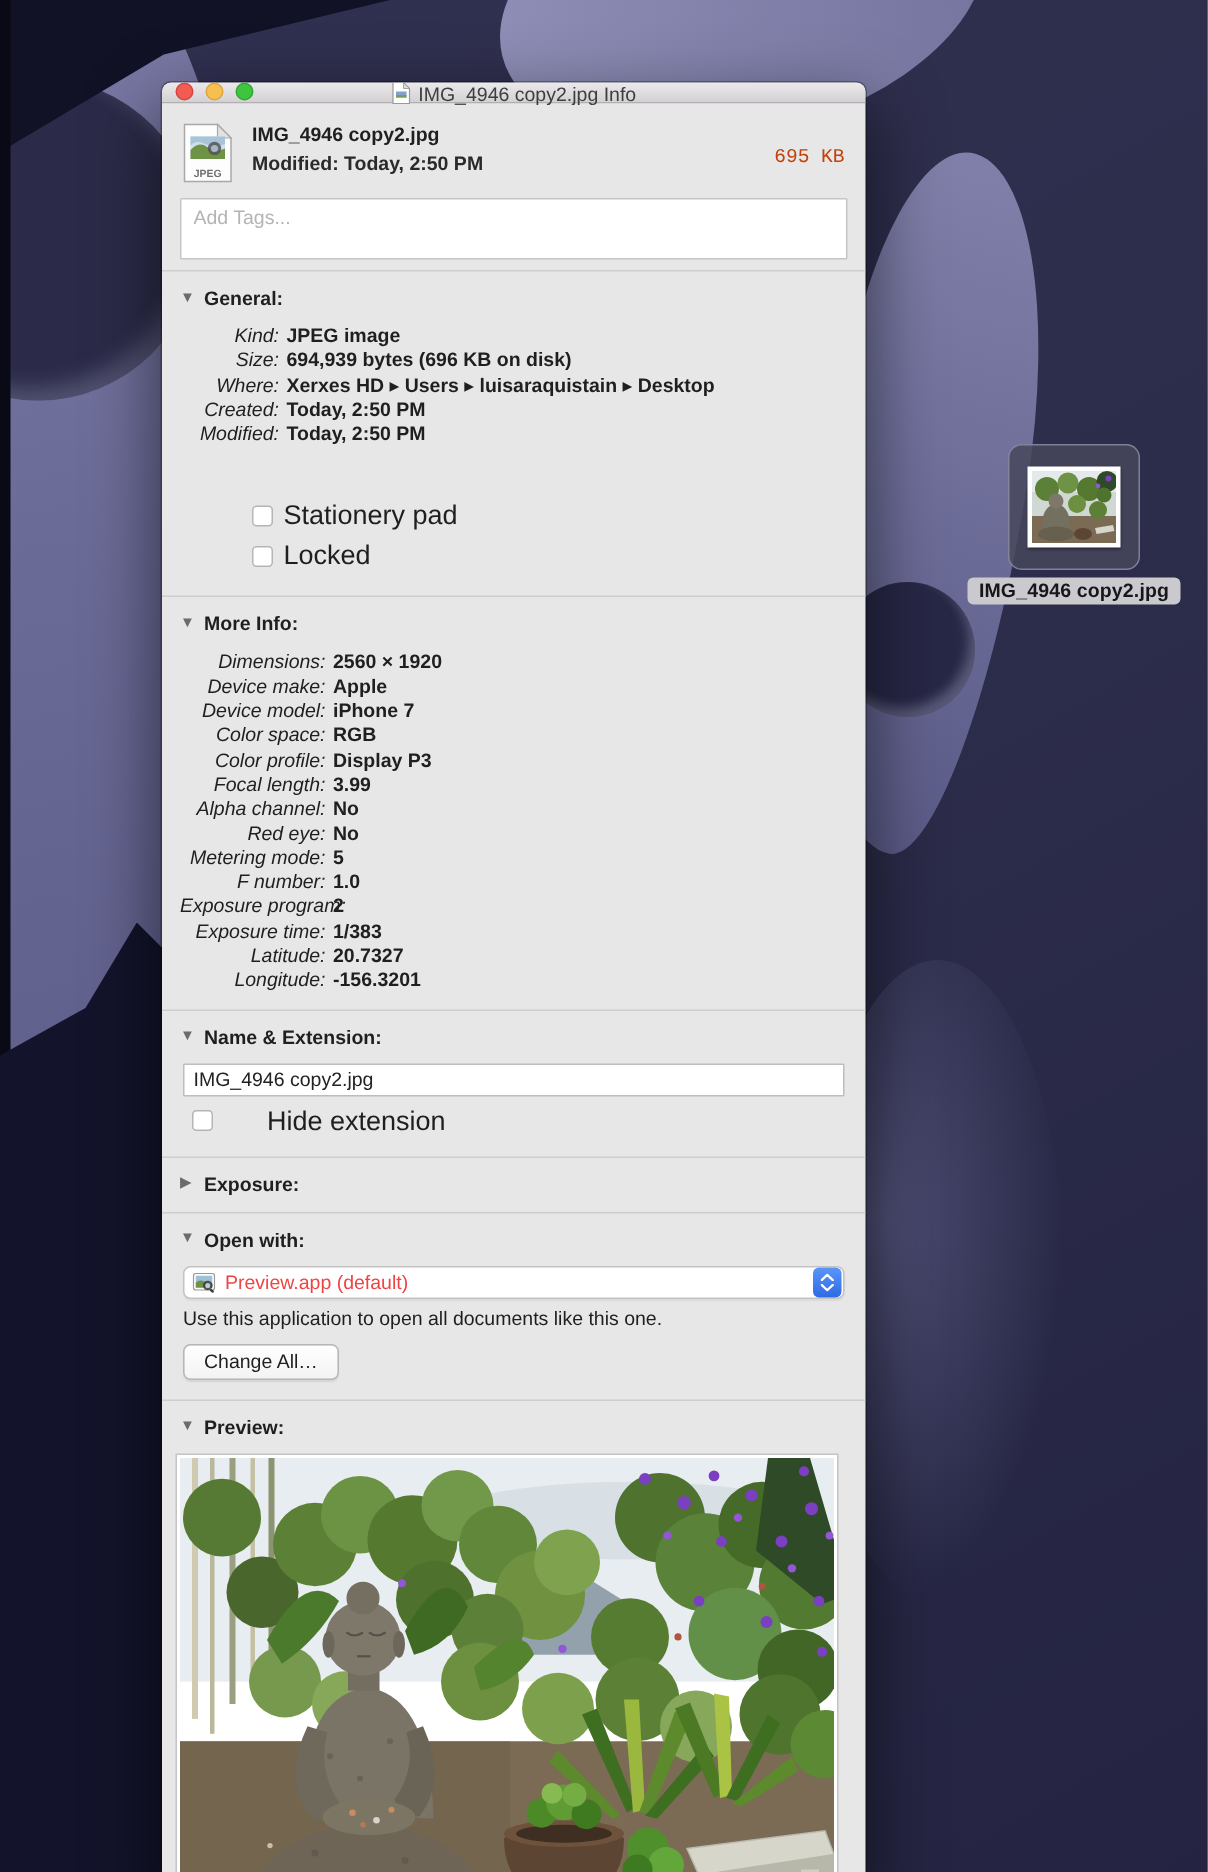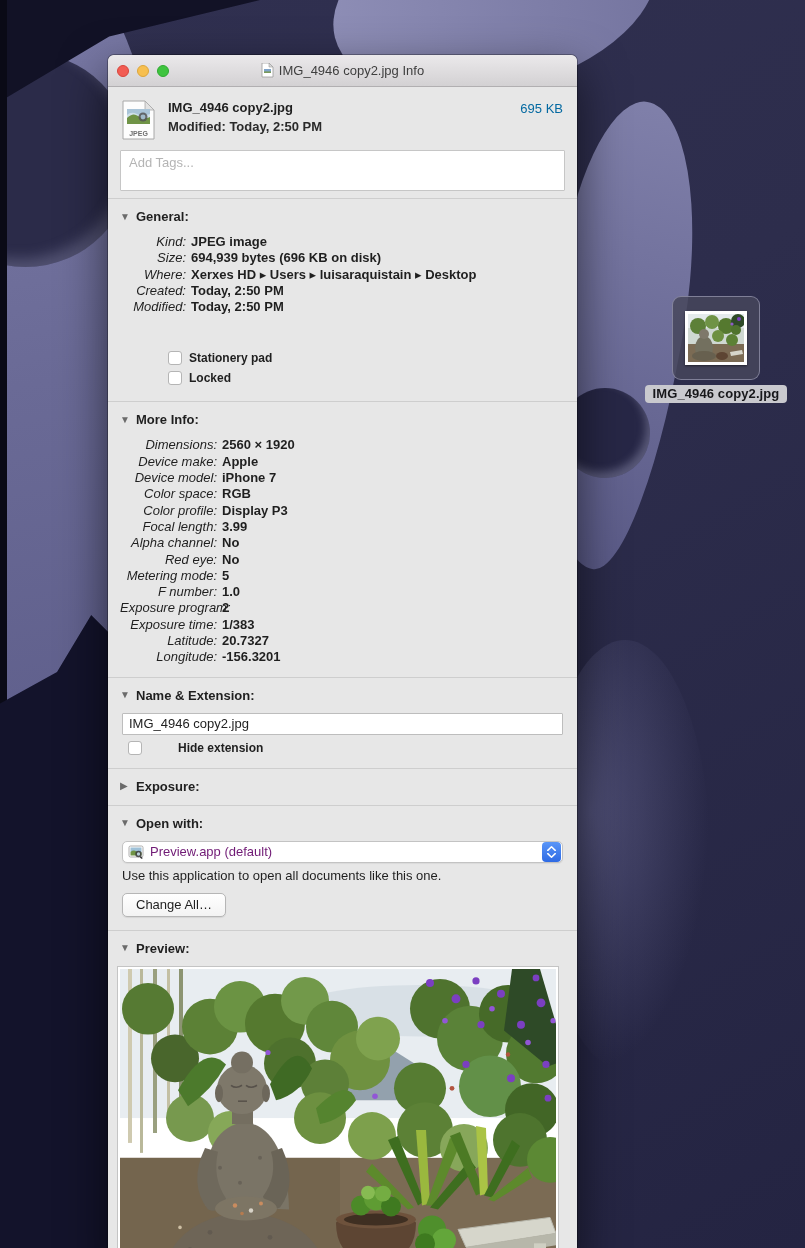--- a/index.html
+++ b/index.html
@@ -41,36 +41,36 @@
   .di-thumb { width:62px; height:54px; background:#fff; padding:3px; box-shadow:0 1px 2px rgba(0,0,0,.5); }
   .di-thumb svg { width:100%; height:100%; display:block; }
   .di-label { display:inline-block; margin-top:5px; padding:1px 8px 2px; border-radius:4px;
     background:#c9c9ce; color:#17171a; font-size:13px; font-weight:700; letter-spacing:.1px; }
 
   
   .window { position:absolute; left:108px; top:55px; width:469px; height:1210px;
     background:#e7e7e7; border-radius:6px 6px 0 0;
     box-shadow:0 18px 48px rgba(0,0,0,.6), 0 0 0 1px rgba(0,0,0,.28); overflow:hidden; }
 
-  .titlebar { height:32px; background:linear-gradient(#ebe9eb,#d3d1d3); border-bottom:1px solid #b1afb1;
-    border-radius:6px 6px 0 0; display:flex; align-items:center; padding:0 9px; position:relative; }
+  .titlebar { height:14px; background:linear-gradient(#ebe9eb,#d3d1d3); border-bottom:1px solid #b1afb1;
+    border-radius:6px 6px 0 0; display:flex; padding:0 9px; position:relative; }
   .traffic { display:flex; gap:8px; }
   .tl { width:12px; height:12px; border-radius:50%; cursor:pointer; }
   .tl-red { background:#f25c53; border:1px solid #d8453c; }
   .tl-yellow { background:#f7bf4f; border:1px solid #dda63b; }
   .tl-green { background:#3fc43f; border:1px solid #2faa31; }
   .title-wrap { position:absolute; left:0; right:0; display:flex; justify-content:center; align-items:center; gap:5px; }
   .title-text { font-size:13px; color:#3e3e3e; }
 
   .win-header { display:flex; align-items:flex-start; padding:13px 14px 10px; }
   .doc-icon { width:33px; height:40px; flex:none; margin-right:13px; }
   .hdr-texts { flex:1; }
   .hdr-name { font-size:13px; font-weight:700; color:#1f1f1f; }
   .hdr-mod { font-size:13px; color:#2a2a2a; margin-top:4px;font-weight:bold; }
-  .hdr-size { font-size:13px; color:#0369a1; margin-top:1px; }
+  .hdr-size { font-size:13px; color:#c2410c; margin-top:15px;font-family:Liberation Mono, monospace; }
 
   .tags-input { display:block; width:445px; margin:0 12px; height:41px; background:#fff;
     border:1px solid #c6c6c6; border-radius:1px; font-size:13px; color:#222;
     padding:6px 8px 22px; font-family:inherit; vertical-align:top; }
   .tags-input::placeholder { color:#b4b4b4; }
 
   .divider { height:1px; background:#cecece; margin:7px 0; }
 
   .section { padding:0 12px; }
   .sec-header { display:flex; align-items:center; gap:6px; padding:3px 0 4px; }
@@ -79,30 +79,30 @@
 
   .info-rows { padding:6px 0 4px; }
   .info-row { display:flex; line-height:16.3px; }
   .row-label { flex:none; width:66px; text-align:right; font-size:13px; color:#1f1f1f; white-space:nowrap;font-style:italic; }
   .row-value { font-size:13px; color:#1f1f1f; margin-left:5px; white-space:nowrap;font-weight:bold; }
   .info-rows.wide .row-label { width:97px; }
 
   .checkbox-row { display:flex; align-items:center; gap:7px; margin:6px 0 0 48px; }
   .checkbox-row.tight { margin-left:8px;gap:36px; }
   .cbox { width:14px; height:14px; background:#fff; border:1px solid #b5b5b5; border-radius:3px; cursor:pointer; flex:none; }
-  .cbox-label { font-size:12px; color:#1f1f1f;font-weight:bold; }
+  .cbox-label { font-size:18px; color:#1f1f1f; }
 
   .name-input { display:block; width:441px; margin:6px 2px 2px; height:22px; background:#fff;
     border:1px solid #bdbdbd; border-radius:1px; font-size:13px; color:#222; padding:0 6px; font-family:inherit; }
 
   .openwith-select { margin:6px 2px 4px; width:441px; height:22px; background:#fff;
     border:1px solid #c3c3c3; border-radius:5px; display:flex; align-items:center;
     padding-left:5px; cursor:pointer; position:relative; box-shadow:0 1px 1px rgba(0,0,0,.06); }
   .ow-appicon { width:16px; height:16px; flex:none; margin-right:6px; }
-  .ow-label { font-size:13px; color:#701a75; flex:1; }
+  .ow-label { font-size:13px; color:#ef4444; flex:1; }
   .ow-stepper { width:19px; height:20px; margin-right:1px; border-radius:4px;
     background:linear-gradient(#5a96f8,#2e6ae4); display:flex; flex-direction:column;
     align-items:center; justify-content:center; gap:2px; }
   .ow-stepper svg { display:block; }
 
   .ow-caption { font-size:13px; color:#1f1f1f; margin:5px 2px 0; }
 
   .changeall-btn { margin:10px 2px 6px; padding:3px 13px 4px; font-size:13px; color:#1f1f1f;
     background:linear-gradient(#ffffff,#f3f3f3); border:1px solid #b6b6b6; border-radius:5px;
     cursor:pointer; font-family:inherit; box-shadow:0 1px 1px rgba(0,0,0,.08); }

